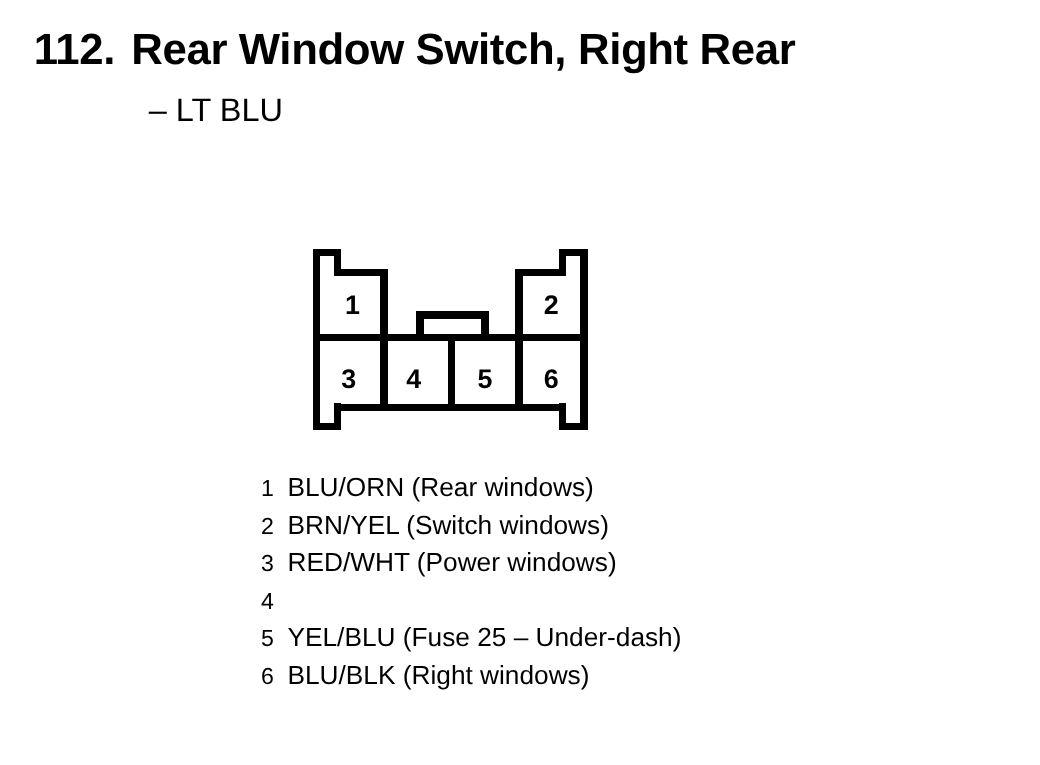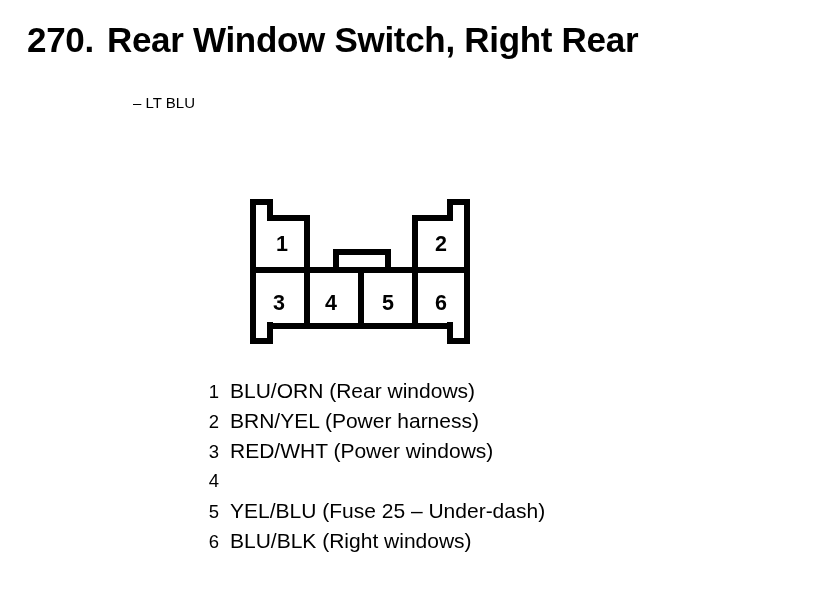--- a/index.html
+++ b/index.html
@@ -29,24 +29,24 @@
   }
   .title-row .section-num {
     margin-right: 13px;
   }
 
   
   .notes {
     position: absolute;
     left: 117px;
     top: 72px;
-    margin: 16px;
+    margin: 2px;
     padding: 0;
     list-style: none;
-    font-size: 15px;
+    font-size: 26px;
     line-height: 29.5px;
     white-space: nowrap;
   }
 
   
   .connector-svg {
     position: absolute;
     left: 0;
     top: 0;
   }
@@ -83,21 +83,21 @@
   }
   .legend-row .wire-desc {
     margin-left: 11px;
     font-size: 21px;
   }
 </style>
 </head>
 <body>
 
 <header class="title-row">
-  <span class="section-num">270.</span><span>Rear Window Switch, Right Rear</span>
+  <span class="section-num">112.</span><span>Rear Window Switch, Right Rear</span>
 </header>
 
 <ul class="notes">
   <li>– LT BLU</li>
 </ul>
 
 <svg class="connector-svg" width="832" height="612" viewBox="0 0 832 612" shape-rendering="crispEdges">
   <g>
 
     <line x1="253" y1="199" x2="253" y2="344"></line>
@@ -137,21 +137,21 @@
   </g>
 </svg>
 
 <section class="legend">
   <div class="legend-row">
     <span class="pin-num">1</span>
     <span class="wire-desc">BLU/ORN (Rear windows)</span>
   </div>
   <div class="legend-row">
     <span class="pin-num">2</span>
-    <span class="wire-desc">BRN/YEL (Power harness)</span>
+    <span class="wire-desc">BRN/YEL (Switch windows)</span>
   </div>
   <div class="legend-row">
     <span class="pin-num">3</span>
     <span class="wire-desc">RED/WHT (Power windows)</span>
   </div>
   <div class="legend-row">
     <span class="pin-num">4</span>
   </div>
   <div class="legend-row">
     <span class="pin-num">5</span>

